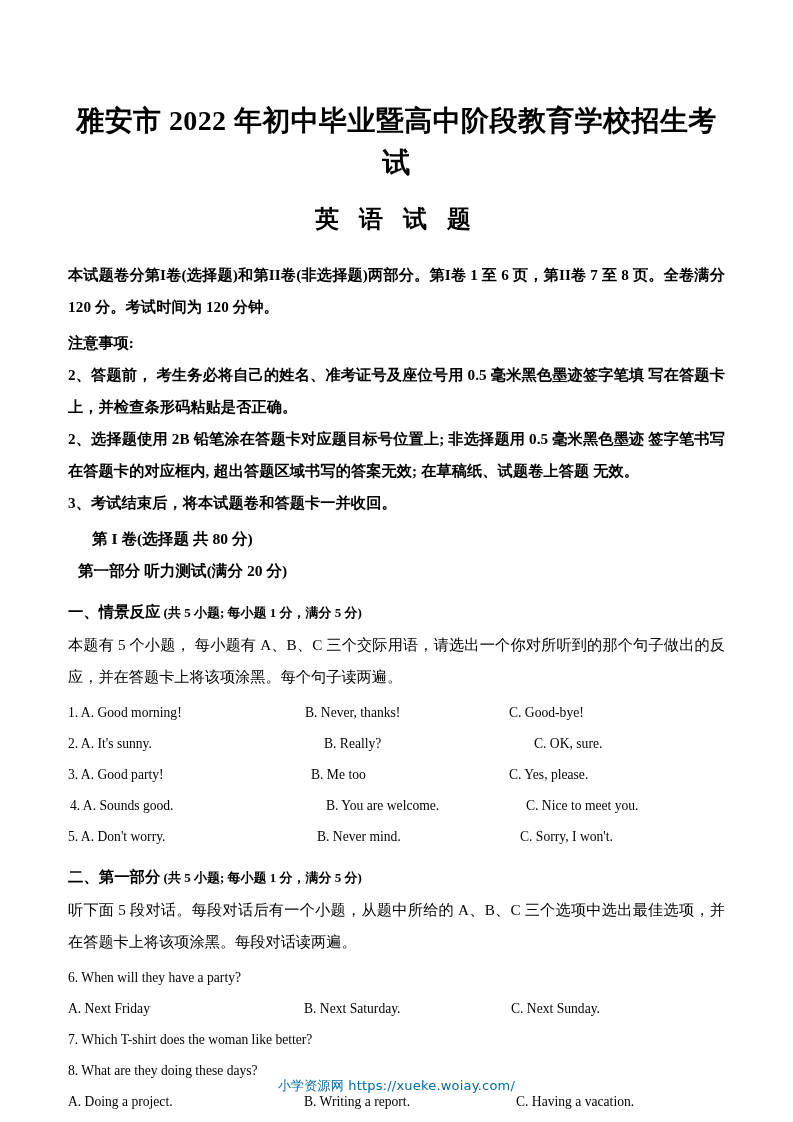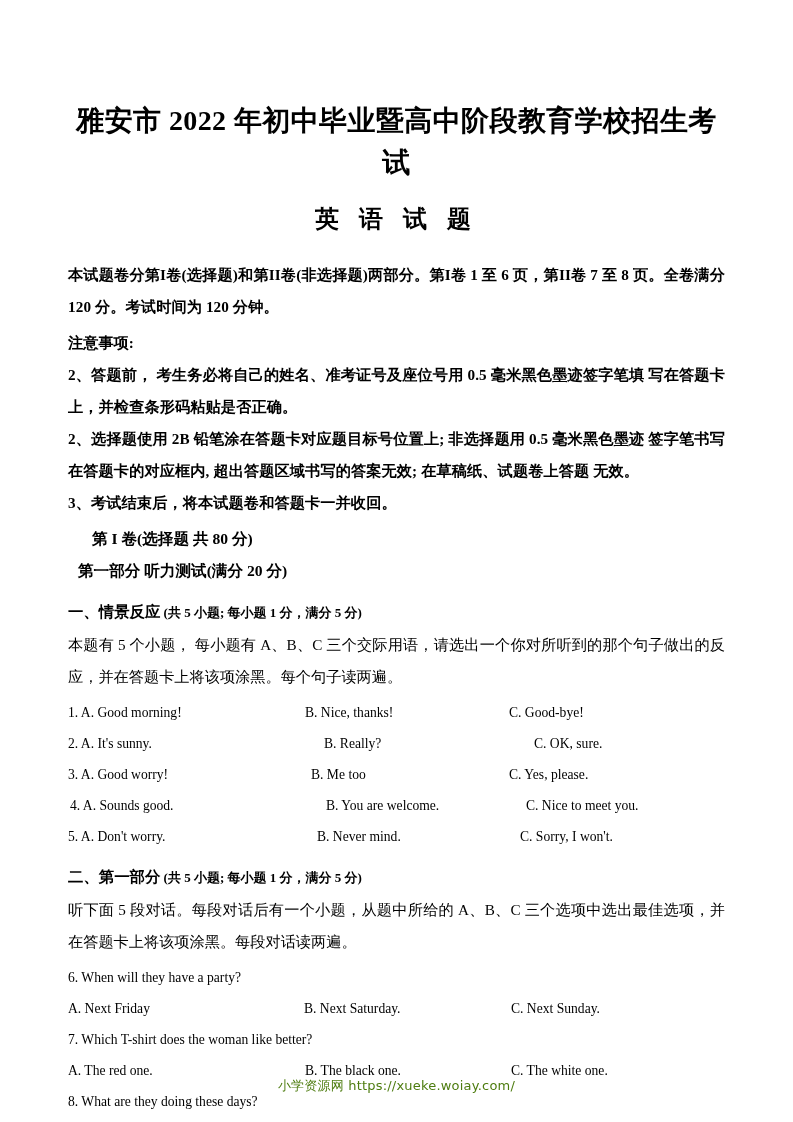--- a/index.html
+++ b/index.html
@@ -120,21 +120,21 @@
 
   
   .footer {
     position: absolute;
     left: 0;
     right: 0;
     top: 1077px;
     text-align: center;
     font-family: "DejaVu Sans", "Liberation Sans", sans-serif;
     font-size: 13px;
-    color: #4d7c0f;
+    color: #0369a1;
     letter-spacing: 0.2px;
   }
 </style>
 </head>
 <body>
 
 <div class="page">
 
   <h1 class="doc-title">雅安市 2022 年初中毕业暨高中阶段教育学校招生考试</h1>
   <h2 class="doc-subtitle">英 语 试 题</h2>
@@ -148,30 +148,30 @@
 
   <p class="center-head vol">第 I 卷(选择题   共 80 分)</p>
   <p class="center-head part">第一部分   听力测试(满分 20 分)</p>
 
   <p class="sect-head"><span>一、情景反应</span><span class="paren"> (共 5 小题; 每小题 1 分，满分 5 分)</span></p>
   <p class="sect-intro">本题有 5 个小题，  每小题有 A、B、C 三个交际用语，请选出一个你对所听到的那个句子做出的反应，并在答题卡上将该项涂黑。每个句子读两遍。</p>
 
   <div class="q-block">
     <div class="qrow">
       <span class="opt" style="left:0px"><span>1.</span> <span>A. Good morning!</span></span>
-      <span class="opt" style="left:237px">B. Nice, thanks!</span>
+      <span class="opt" style="left:237px">B. Never, thanks!</span>
       <span class="opt" style="left:441px">C. Good-bye!</span>
     </div>
     <div class="qrow">
       <span class="opt" style="left:0px"><span>2.</span> <span>A. It's sunny.</span></span>
       <span class="opt" style="left:256px">B. Really?</span>
       <span class="opt" style="left:466px">C. OK, sure.</span>
     </div>
     <div class="qrow">
-      <span class="opt" style="left:0px"><span>3.</span> <span>A. Good worry!</span></span>
+      <span class="opt" style="left:0px"><span>3.</span> <span>A. Good party!</span></span>
       <span class="opt" style="left:243px">B. Me too</span>
       <span class="opt" style="left:441px">C. Yes, please.</span>
     </div>
     <div class="qrow">
       <span class="opt" style="left:2px"><span>4.</span> <span>A. Sounds good.</span></span>
       <span class="opt" style="left:258px">B. You are welcome.</span>
       <span class="opt" style="left:458px">C. Nice to meet you.</span>
     </div>
     <div class="qrow">
       <span class="opt" style="left:0px"><span>5.</span> <span>A. Don't worry.</span></span>
@@ -185,28 +185,24 @@
 
   <div class="q-block">
     <p class="q-stem">6. When will they have a party?</p>
     <div class="qrow">
       <span class="opt" style="left:0px">A. Next Friday</span>
       <span class="opt" style="left:236px">B. Next Saturday.</span>
       <span class="opt" style="left:443px">C. Next Sunday.</span>
     </div>
 
     <p class="q-stem">7. Which T-shirt does the woman like better?</p>
-    <div class="qrow">
-      <span class="opt" style="left:0px">A. The red one.</span>
-      <span class="opt" style="left:237px">B. The black one.</span>
-      <span class="opt" style="left:443px">C. The white one.</span>
-    </div>
 
     <p class="q-stem">8. What are they doing these days?</p>
     <div class="qrow">
       <span class="opt" style="left:0px">A. Doing a project.</span>
       <span class="opt" style="left:236px">B. Writing a report.</span>
+      <span class="opt" style="left:448px">C. Having a vacation.</span>
     </div>
   </div>
 
   <div class="footer">小学资源网 https://xueke.woiay.com/</div>
 
 </div>
 
 </body></html>

